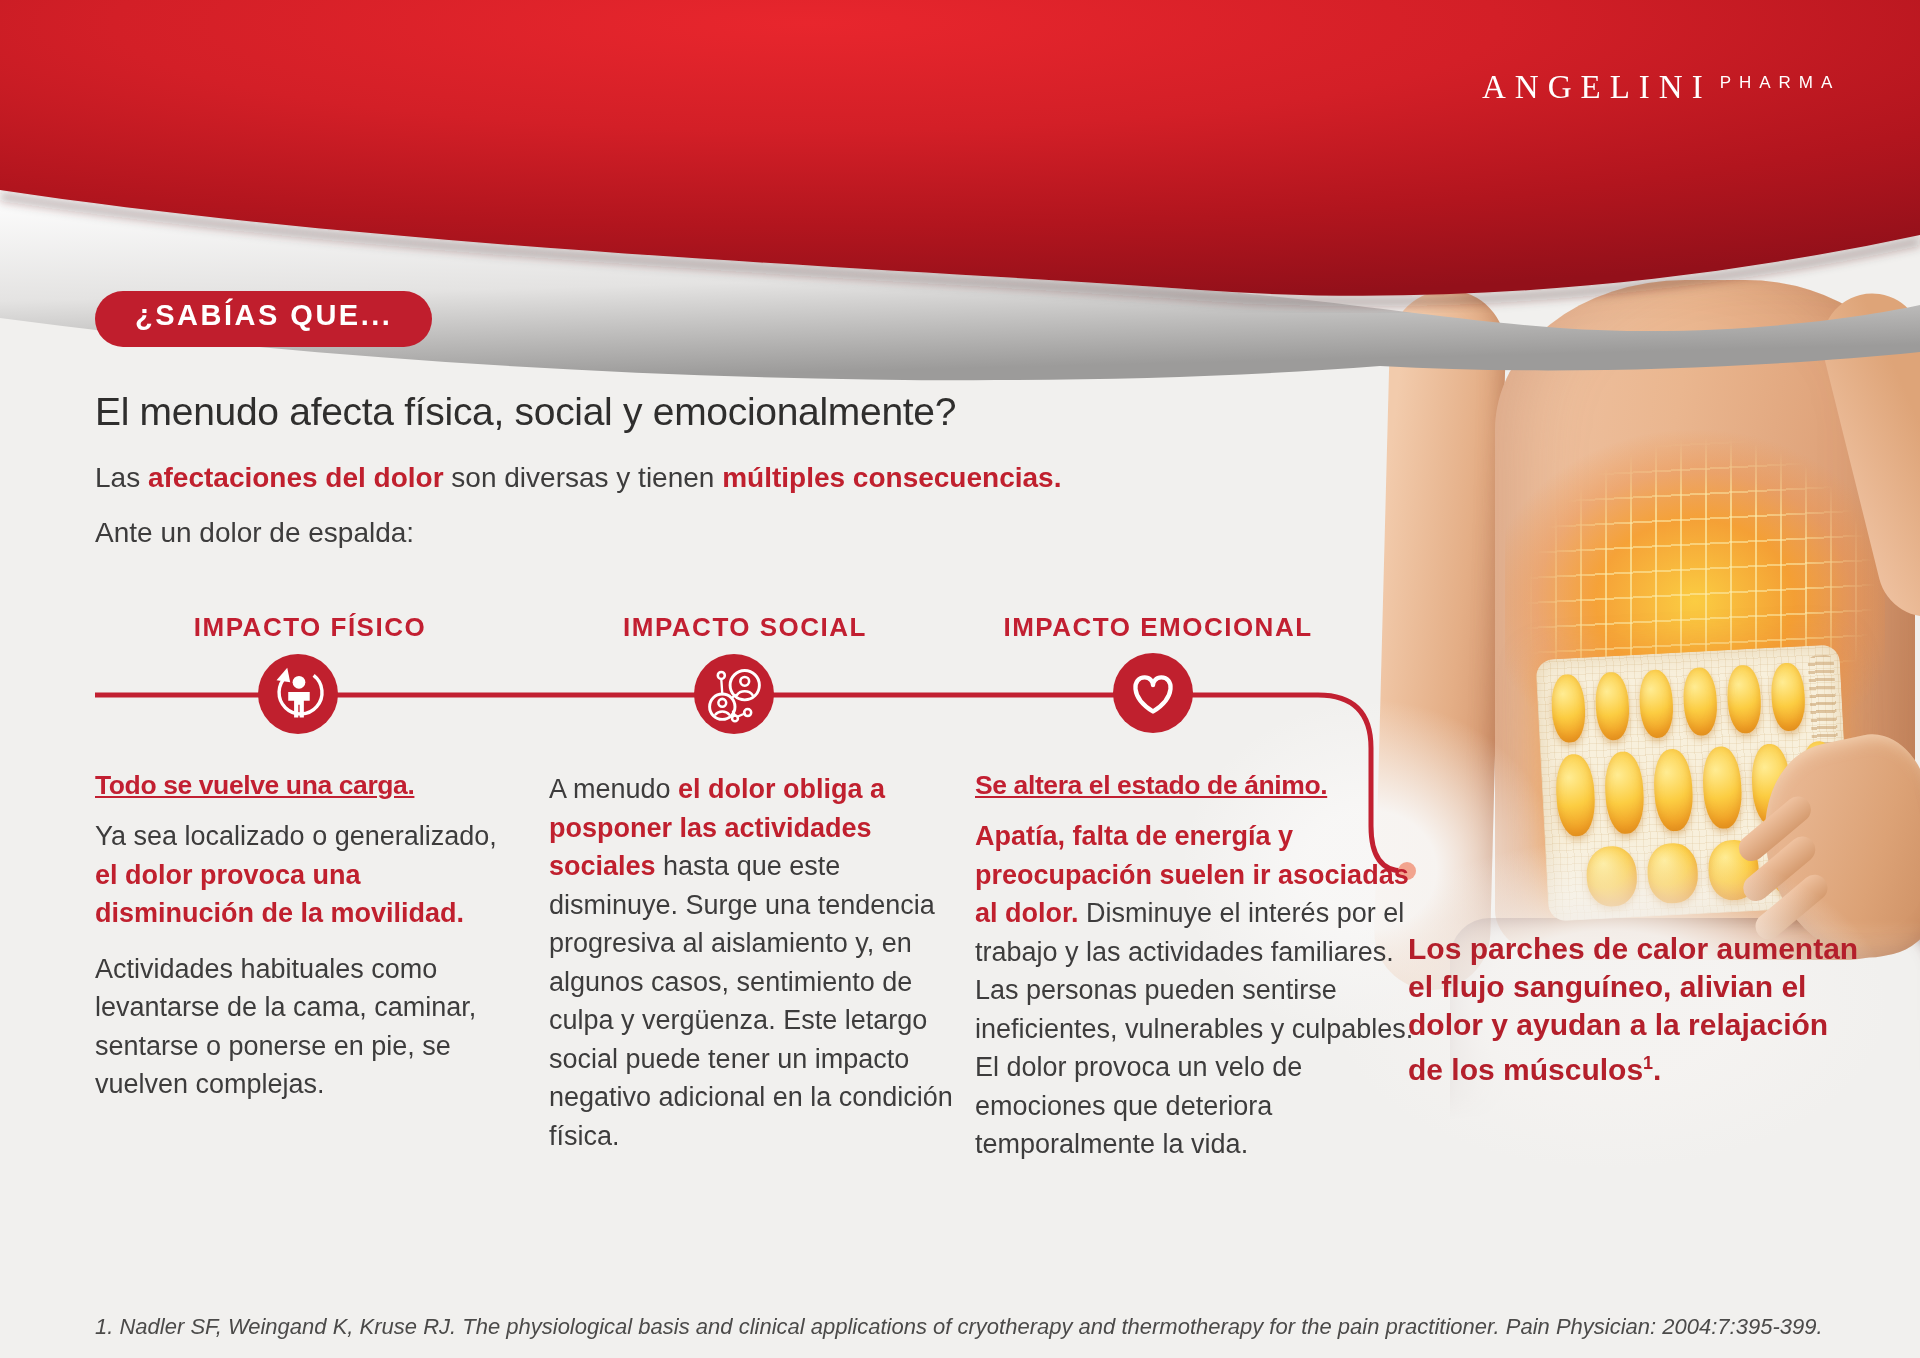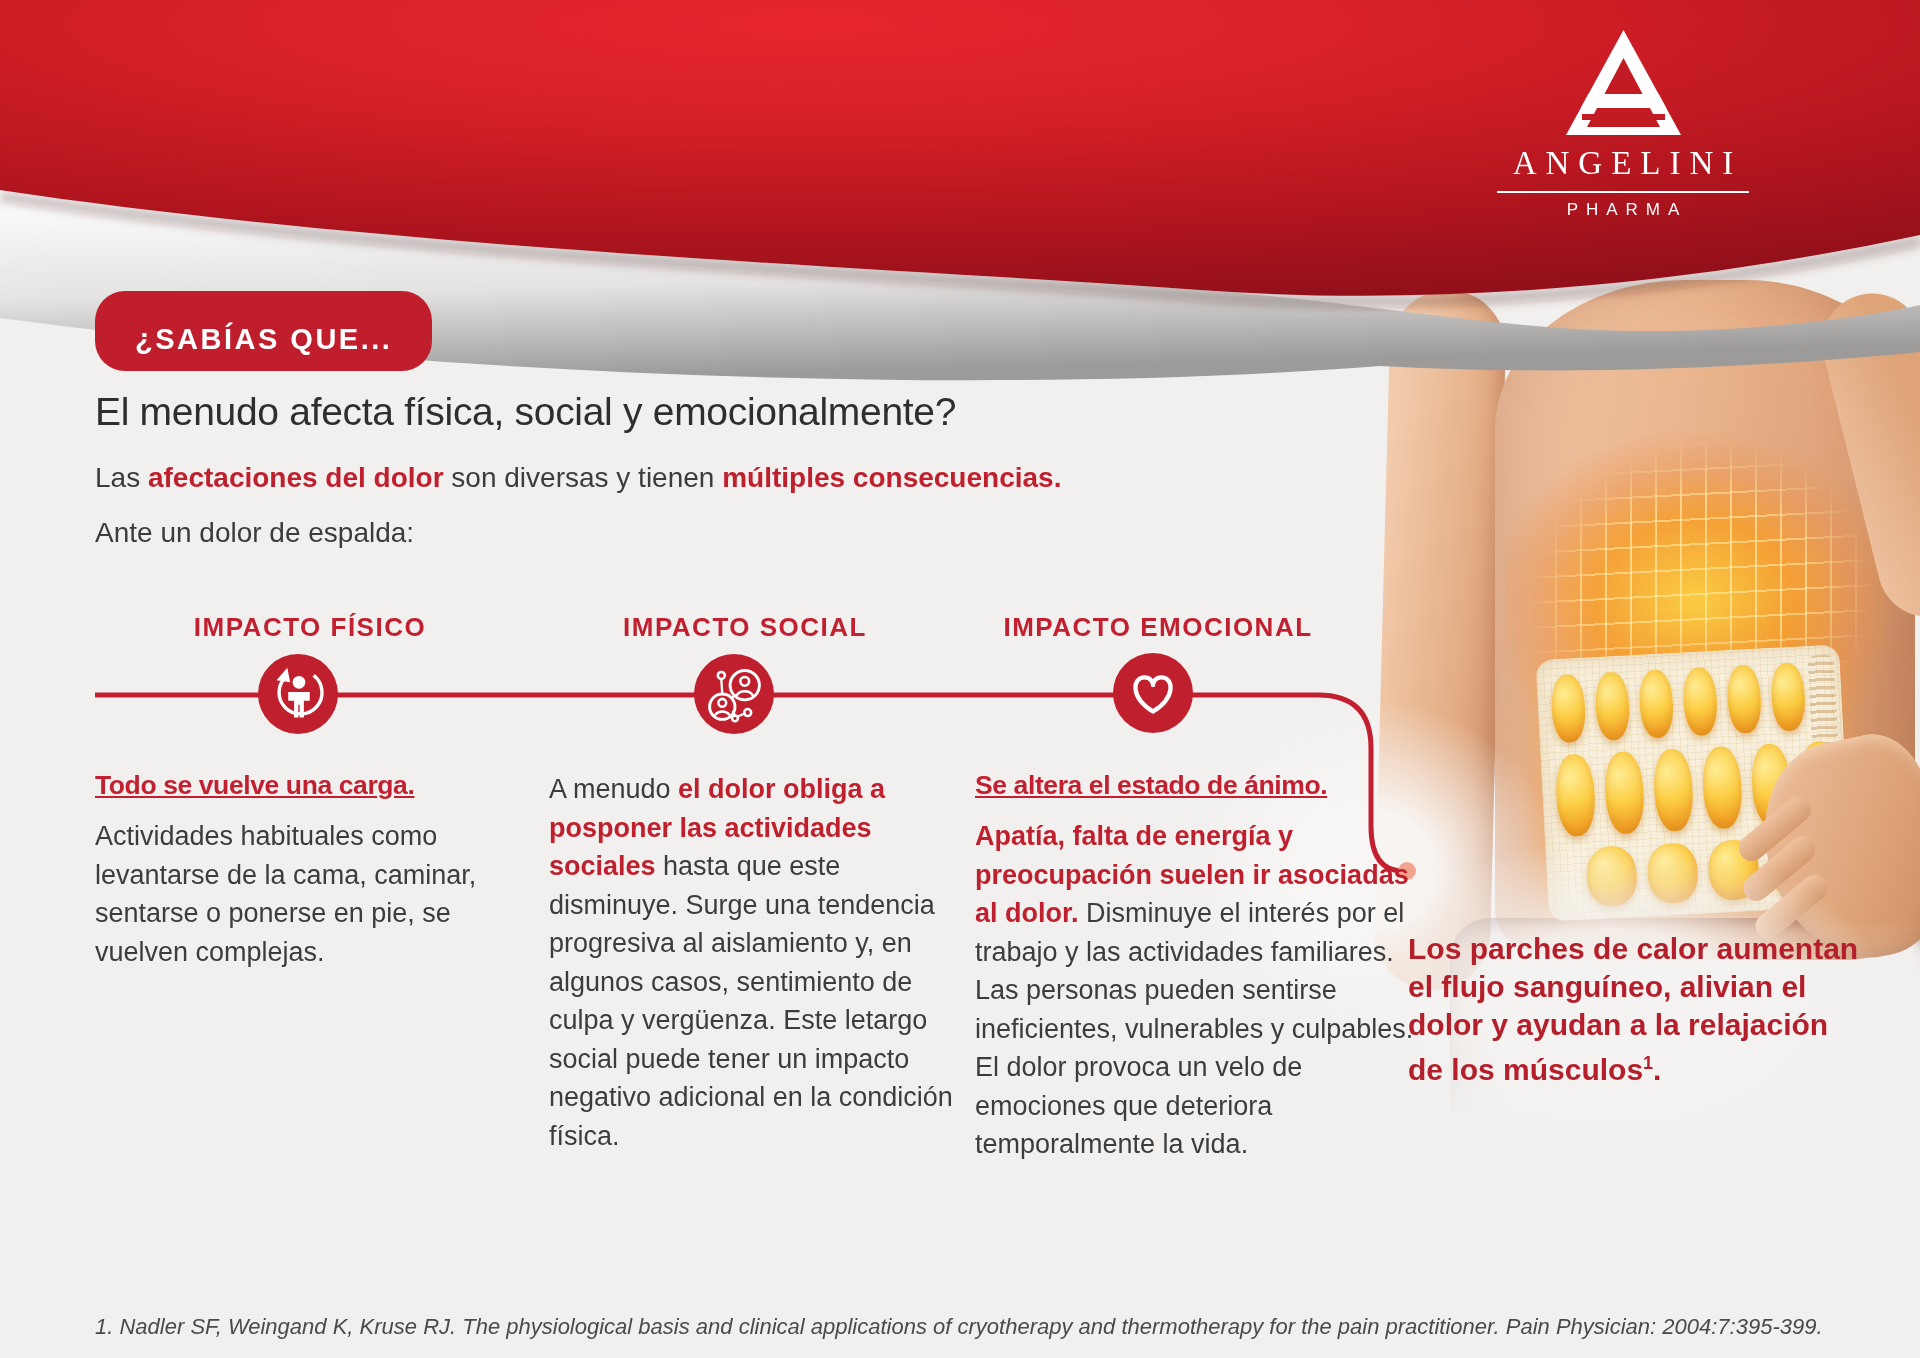--- a/index.html
+++ b/index.html
@@ -77,33 +77,33 @@
     position:absolute; left:300px; top:778px; width:478px; height:222px;
     border-radius:40px 40px 0 0;
     background:linear-gradient(180deg,#9A3C30 0%,#85302If 0%,#832E26 34%,#6F241E 100%);
     box-shadow:inset 0 14px 16px -8px rgba(60,10,10,.55), inset 40px 0 50px -30px rgba(60,10,10,.4);
   }
   .white-glow{position:absolute; border-radius:50%; pointer-events:none;}
   
   .banner{position:absolute; left:0; top:0;}
   .logo{
     position:absolute; left:1473px; top:30px; width:300px;
-    display:flex; flex-direction:column; align-items:center; color:#FFF;
+    display:flex; flex-direction:row; align-items:center; color:#FFF;
   }
   .logo-name{
     margin-top:10px; font-family:"Liberation Serif", serif; font-size:33px;
     letter-spacing:9px; font-weight:500; white-space:nowrap; text-indent:9px;
   }
   .logo-rule{width:252px; height:2px; background:#FFF; margin:9px 0 7px;}
   .logo-sub{font-size:17px; letter-spacing:8px; font-weight:400; text-indent:8px;}
   
   .badge{
     position:absolute; left:95px; top:291px; background:#C01E2D; color:#FFF;
     font-size:29px; font-weight:700; letter-spacing:2.5px;
-    padding:32px 40px 15px; border-radius:30px;
+    padding:8px 40px 15px; border-radius:30px;
   }
   .title{
     position:absolute; left:95px; top:390px; margin:0; color:#2F2E2D;
     font-size:39px; font-weight:400; letter-spacing:-0.3px;
   }
   .subtitle{position:absolute; left:95px; top:462px; margin:0; font-size:28px; color:var(--ink);}
   .lead{position:absolute; left:95px; top:517px; margin:0; font-size:28px; color:var(--ink);}
   .red-bold{color:var(--red); font-weight:700;}
   
   .tl-label{
@@ -256,20 +256,21 @@
     </g>
   </svg>
 
   <svg class="tl-icon" style="left:1112px; top:652px;" viewBox="0 0 84 84">
     <circle cx="42" cy="42" r="41" fill="#C0202E"></circle>
     <path d="M42 61 C 18 46, 21 26, 33.5 26 C 39 26, 42 30.5, 42 34 C 42 30.5, 45 26, 50.5 26 C 63 26, 66 46, 42 61 Z" fill="none" stroke="#FFF" stroke-width="4.4" stroke-linejoin="round"></path>
   </svg>
 
   <div class="col" style="left:95px; width:410px;">
     <h3>Todo se vuelve una carga.</h3>
+    <p><span>Ya sea localizado o generalizado, </span><span class="red-bold">el dolor provoca una disminución de la movilidad.</span></p>
     <p>Actividades habituales como levantarse de la cama, caminar, sentarse o ponerse en pie, se vuelven complejas.</p>
   </div>
 
   <div class="col" style="left:549px; width:422px;">
     <p><span>A menudo </span><span class="red-bold">el dolor obliga a posponer las actividades sociales</span><span> hasta que este disminuye. Surge una tendencia progresiva al aislamiento y, en algunos casos, sentimiento de culpa y vergüenza. Este letargo social puede tener un impacto negativo adicional en la condición física.</span></p>
   </div>
 
   <div class="col" style="left:975px; width:440px;">
     <h3>Se altera el estado de ánimo.</h3>
     <p><span class="red-bold">Apatía, falta de energía y preocupación suelen ir asociadas al dolor.</span><span> Disminuye el interés por el trabajo y las actividades familiares. Las personas pueden sentirse ineficientes, vulnerables y culpables. El dolor provoca un velo de emociones que deteriora temporalmente la vida.</span></p>

